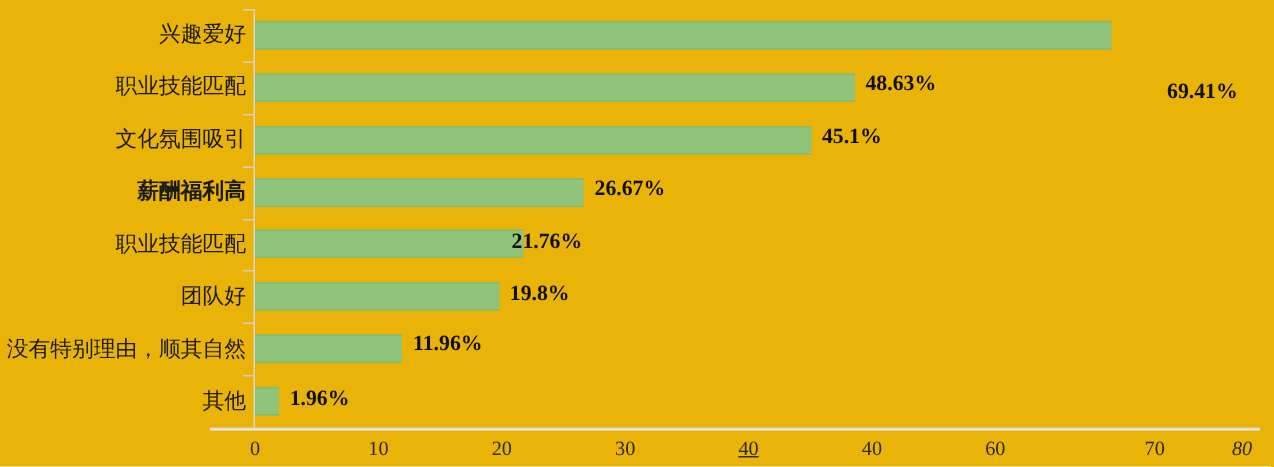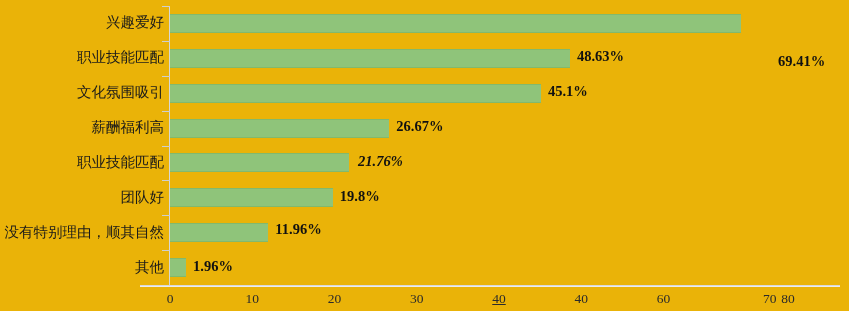--- a/index.html
+++ b/index.html
@@ -118,51 +118,51 @@
       <div class="y-tick" style="top: 145.5px; background: rgb(207, 207, 207);"></div>
       <div class="y-tick" style="top: 180.375px; background: rgb(207, 207, 207);"></div>
       <div class="y-tick" style="top: 215.25px; background: rgb(207, 207, 207);"></div>
       <div class="y-tick" style="top: 250.125px; background: rgb(207, 207, 207);"></div>
     </div>
 
   <div id="cat-labels">
       <div class="cat-wrap" style="top: 13.4375px;">兴趣爱好</div>
       <div class="cat-wrap" style="top: 48.3125px;">职业技能匹配</div>
       <div class="cat-wrap" style="top: 83.1875px;">文化氛围吸引</div>
-      <div class="cat-wrap" style="top: 118.062px;">薪酬福利高</div>
+      <div class="cat-wrap" style="top: 118.062px; font-weight: bold;">薪酬福利高</div>
       <div class="cat-wrap" style="top: 152.938px;">职业技能匹配</div>
       <div class="cat-wrap" style="top: 187.812px;">团队好</div>
       <div class="cat-wrap" style="top: 222.688px;">没有特别理由，顺其自然</div>
       <div class="cat-wrap" style="top: 257.562px;">其他</div>
     </div>
 
   <div class="plot-area" id="plot-area">
       <div class="bar" style="top: 7.9375px; width: 570.897px; background: rgb(143, 196, 122); border-top-color: rgb(130, 185, 108); border-bottom-color: rgb(130, 185, 108);"></div>
       <div class="val-label" style="left: 608px; top: 7.4375px; margin-top: 40px;">69.41%</div>
       <div class="bar" style="top: 42.8125px; width: 399.982px; background: rgb(143, 196, 122); border-top-color: rgb(130, 185, 108); border-bottom-color: rgb(130, 185, 108);"></div>
       <div class="val-label" style="left: 406.982px; top: 42.3125px;">48.63%</div>
       <div class="bar" style="top: 77.6875px; width: 370.947px; background: rgb(143, 196, 122); border-top-color: rgb(130, 185, 108); border-bottom-color: rgb(130, 185, 108);"></div>
       <div class="val-label" style="left: 377.947px; top: 77.1875px;">45.1%</div>
       <div class="bar" style="top: 112.562px; width: 219.361px; background: rgb(143, 196, 122); border-top-color: rgb(130, 185, 108); border-bottom-color: rgb(130, 185, 108);"></div>
       <div class="val-label" style="left: 226.361px; top: 112.062px;">26.67%</div>
       <div class="bar" style="top: 147.438px; width: 178.976px; background: rgb(143, 196, 122); border-top-color: rgb(130, 185, 108); border-bottom-color: rgb(130, 185, 108);"></div>
-      <div class="val-label" style="left: 188px; top: 146.938px; font-style: italic;">21.76%</div>
+      <div class="val-label" style="left: 171px; top: 146.938px;">21.76%</div>
       <div class="bar" style="top: 182.312px; width: 162.855px; background: rgb(143, 196, 122); border-top-color: rgb(130, 185, 108); border-bottom-color: rgb(130, 185, 108);"></div>
       <div class="val-label" style="left: 169.855px; top: 181.812px;">19.8%</div>
       <div class="bar" style="top: 217.188px; width: 98.371px; background: rgb(143, 196, 122); border-top-color: rgb(130, 185, 108); border-bottom-color: rgb(130, 185, 108);"></div>
       <div class="val-label" style="left: 105.371px; top: 215px;">11.96%</div>
       <div class="bar" style="top: 252.062px; width: 16.121px; background: rgb(143, 196, 122); border-top-color: rgb(130, 185, 108); border-bottom-color: rgb(130, 185, 108);"></div>
       <div class="val-label" style="left: 23.121px; top: 251.562px;">1.96%</div>
     </div>
 
   <div id="x-ticks">
       <div class="xtick-label" style="left: 170px;">0</div>
       <div class="xtick-label" style="left: 252.25px;">10</div>
       <div class="xtick-label" style="left: 334.5px;">20</div>
       <div class="xtick-label" style="left: 416.75px;">30</div>
       <div class="xtick-label" style="left: 499px; text-decoration: underline;">40</div>
       <div class="xtick-label" style="left: 581.25px;">40</div>
       <div class="xtick-label" style="left: 663.5px; text-align: right;">60</div>
       <div class="xtick-label" style="left: 745.75px; margin-left: 24px;">70</div>
-      <div class="xtick-label" style="left: 788px;">80</div>
+      <div class="xtick-label" style="left: 828px; font-style: italic;">80</div>
     </div>
 
 </div>
 
 </body></html>

